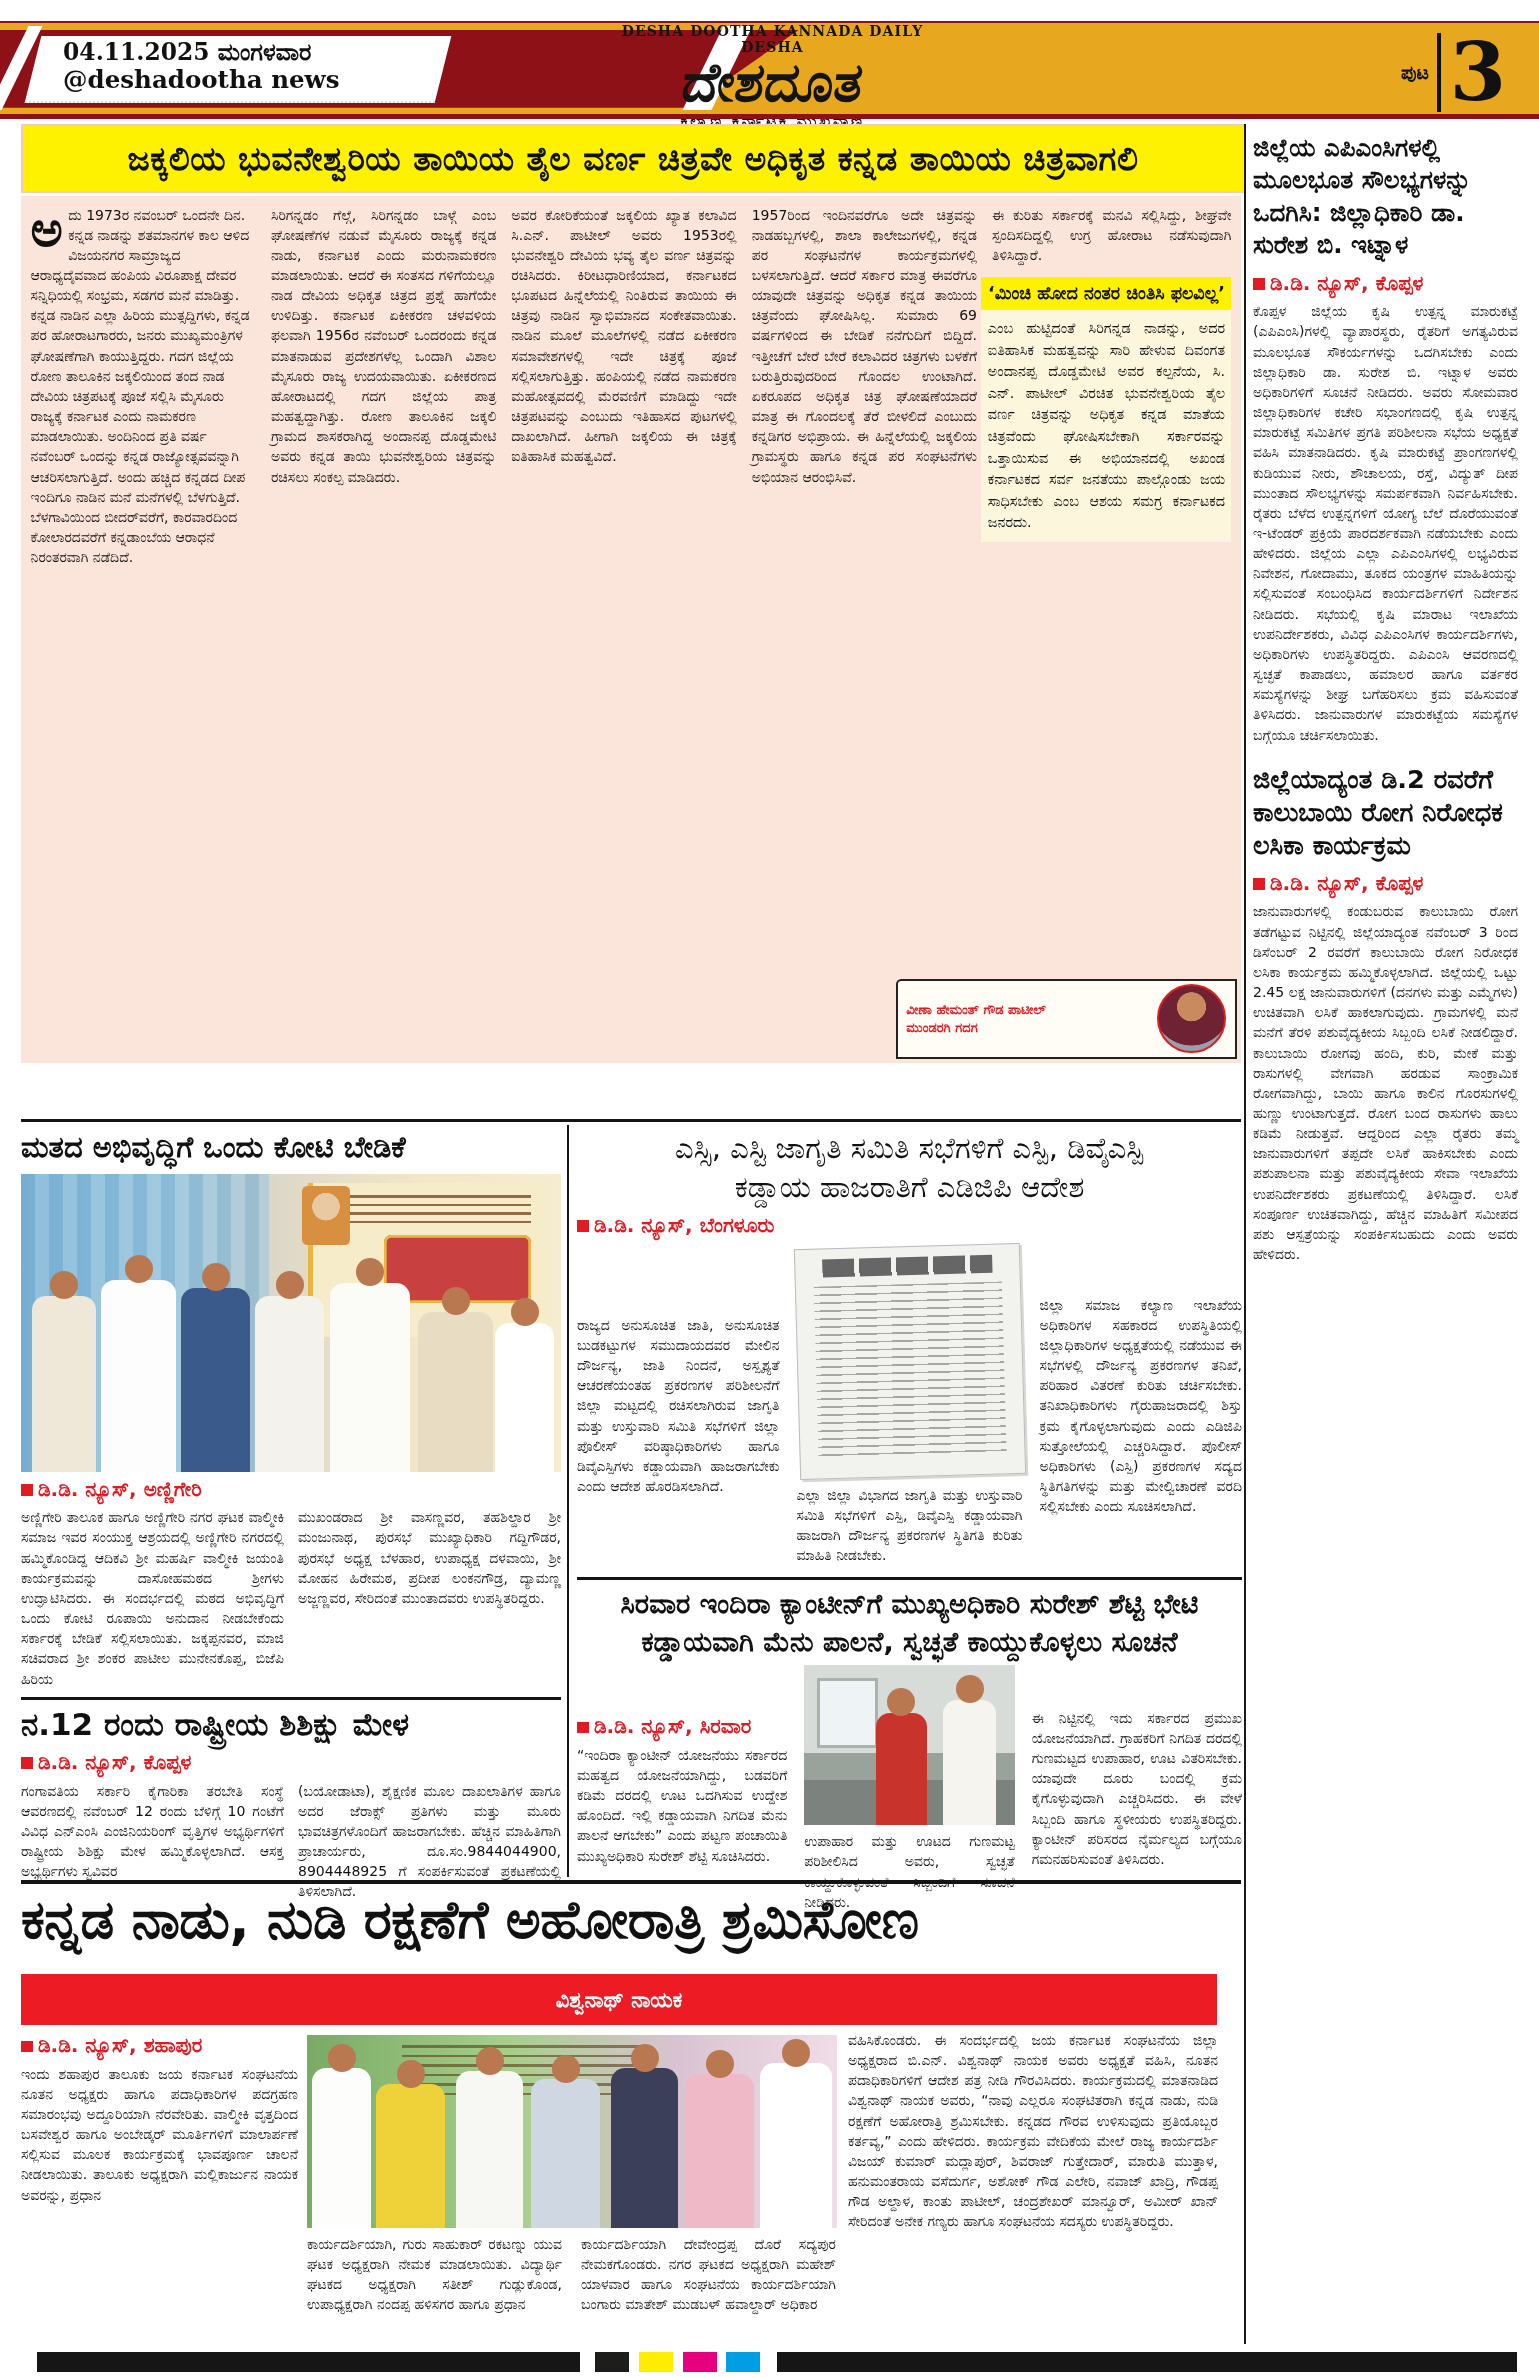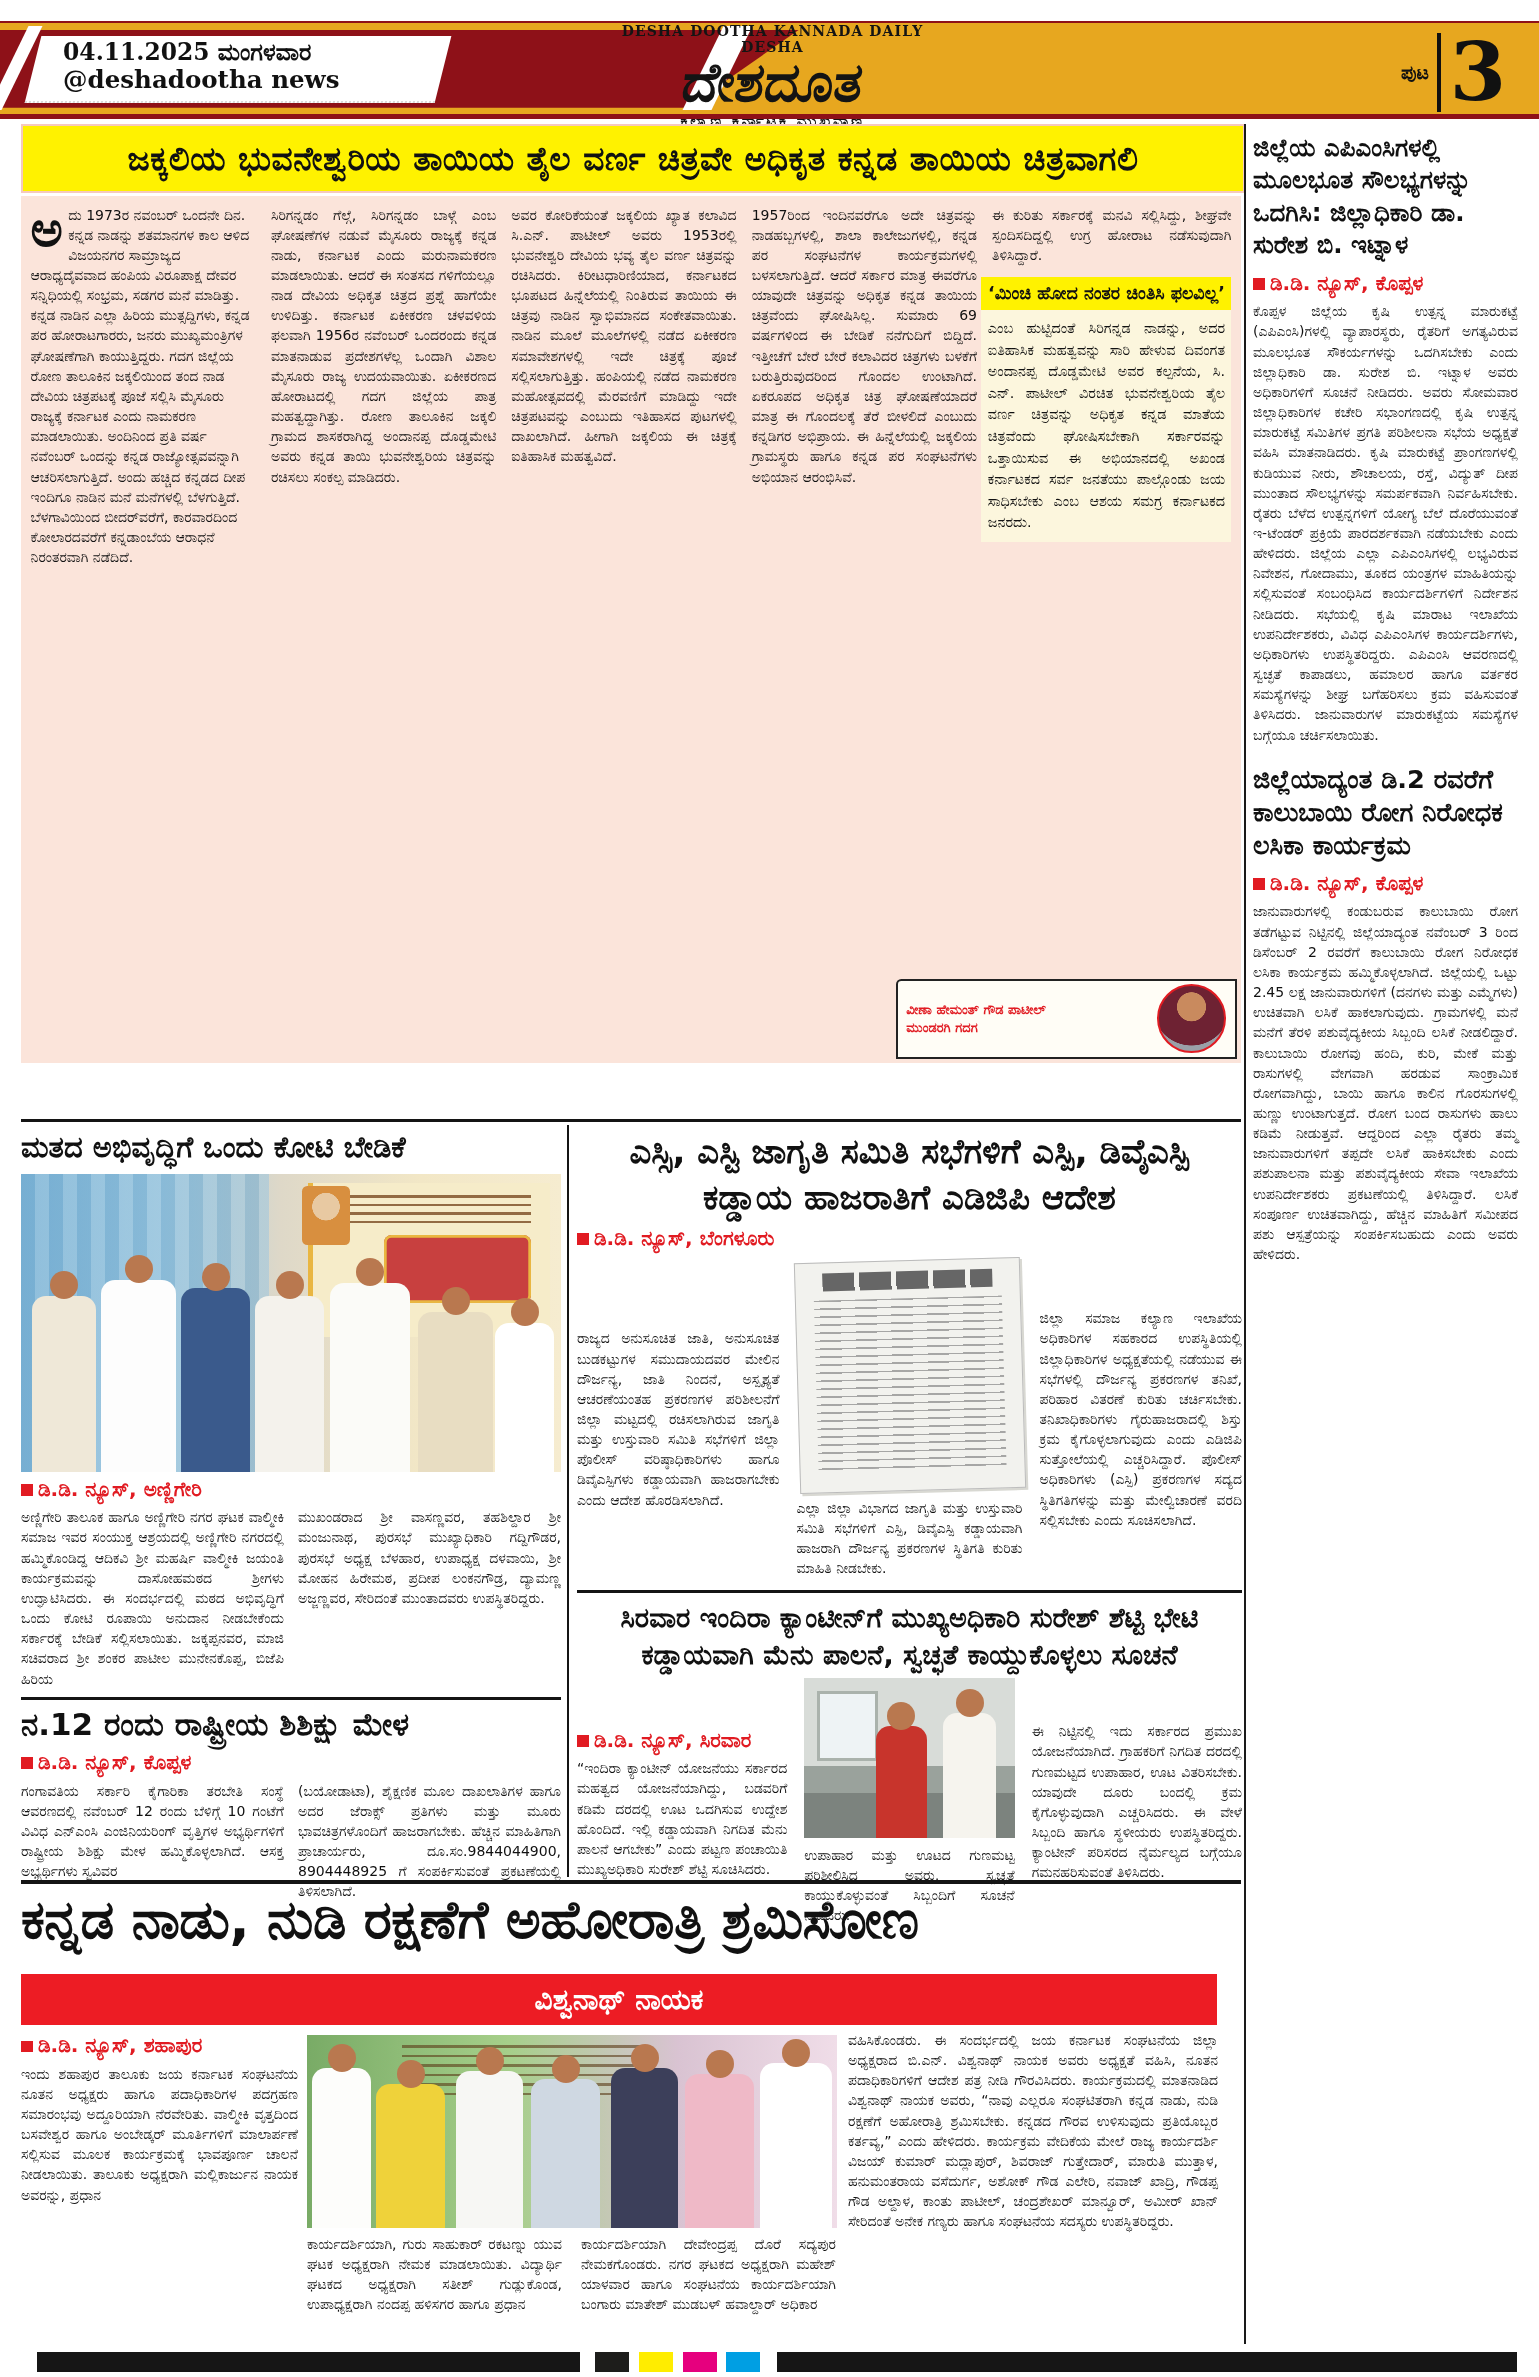--- a/index.html
+++ b/index.html
@@ -49,21 +49,21 @@
      border:2.1px solid #222;border-radius:5.3px 0 0 0;display:flex;align-items:center;justify-content:space-between;
      padding:5.3px 8.5px;box-sizing:border-box;}
   .author-txt{color:#e11b22;font-weight:bold;font-size:13px;line-height:1.35;}
   .author-photo{width:65px;height:65px;border-radius:50%;border:2.1px solid #e11b22;
      background:radial-gradient(circle at 50% 32%,#c98a5e 0 26%,#6e2233 27% 70%,#9aa0a8 71%);}
   
   .hrule{position:absolute;background:#141414;}
   
   .stack{position:absolute;box-sizing:border-box;}
   .b1-h{font-size:29px;font-weight:bold;margin:2.1px 0 8.5px 0;}
-  .b2-h{font-size:34px;font-weight:bold;text-align:center;line-height:1.35;margin:1.1px 0 5.3px 0;}
+  .b2-h{font-size:29px;font-weight:normal;text-align:center;line-height:1.35;margin:1.1px 0 5.3px 0;}
   .c1-h{font-size:31px;font-weight:bold;margin:5.3px 0 7.5px 0;}
   .c2-h{font-size:27px;font-weight:bold;text-align:center;line-height:1.4;margin:4.3px 0 4.3px 0;}
   .cols2{display:flex;gap:14px;} .cols2>div{flex:1;}
   .cols3{display:flex;gap:17px;align-items:center;} .cols3>div{flex:1;}
   .midrule{height:3.2px;background:#141414;margin:8.5px 0 5.3px 0;}
   
   .photo{position:relative;overflow:hidden;}
   .ph-b1{width:100%;height:298px;margin:2.1px 0 5.3px 0;
      background:linear-gradient(90deg,#7fb5d6 0%,#a9cfe2 26%,#ded8c8 48%,#f2e7c6 74%,#f6ecd0 100%);}
   .ph-b1 .curtain{position:absolute;left:0;top:0;width:46%;height:100%;
@@ -91,21 +91,21 @@
   .ph-d{position:absolute;left:286px;top:29px;width:530px;height:193px;
      background:linear-gradient(90deg,#79ab66 0%,#a6cf8a 38%,#d9c3d2 70%,#f0dde8 100%);}
   .ph-d .bannertxt{position:absolute;left:18%;top:5%;width:46%;height:26%;
      background:repeating-linear-gradient(#5a3a17 0 2.7px,transparent 2.7px 9.6px);opacity:.6;}
   .ph-d .lamp{position:absolute;left:46%;top:46%;width:5.3px;height:52%;background:#c9ccd1;}
   .ph-d .lamp:before{content:"";position:absolute;top:-8.5px;left:-6.4px;width:18px;height:10.6px;border-radius:50%;background:#e4e6ea;}
   
   .d-headline{position:absolute;top:1889px;left:21px;width:1220px;font-size:53px;font-weight:bold;
      letter-spacing:-0.5px;white-space:nowrap;}
   .d-redbar{position:absolute;top:1974px;left:21px;width:1196px;height:51px;background:#ed1c24;
-     display:flex;align-items:center;justify-content:center;color:#ffffff;font-size:28px;font-weight:bold;}
+     display:flex;align-items:center;justify-content:center;color:#ffffff;font-size:21px;font-weight:bold;}
   .d-left{position:absolute;top:2030px;left:21px;width:277px;}
   .d-photo-wrap{position:absolute;top:2006px;left:21px;width:1196px;height:341px;}
   .d-c1{position:absolute;top:2234px;left:307px;width:255px;}
   .d-c2{position:absolute;top:2234px;left:581px;width:255px;}
   .d-right{position:absolute;top:2030px;left:848px;width:370px;}
   
   .regbar{position:absolute;top:2352px;left:0;width:1540px;height:20px;}
   .regbar .blk{position:absolute;top:0;height:20px;background:#161616;}
   .regsq{position:absolute;top:0;width:34px;height:20px;}
 </style>

